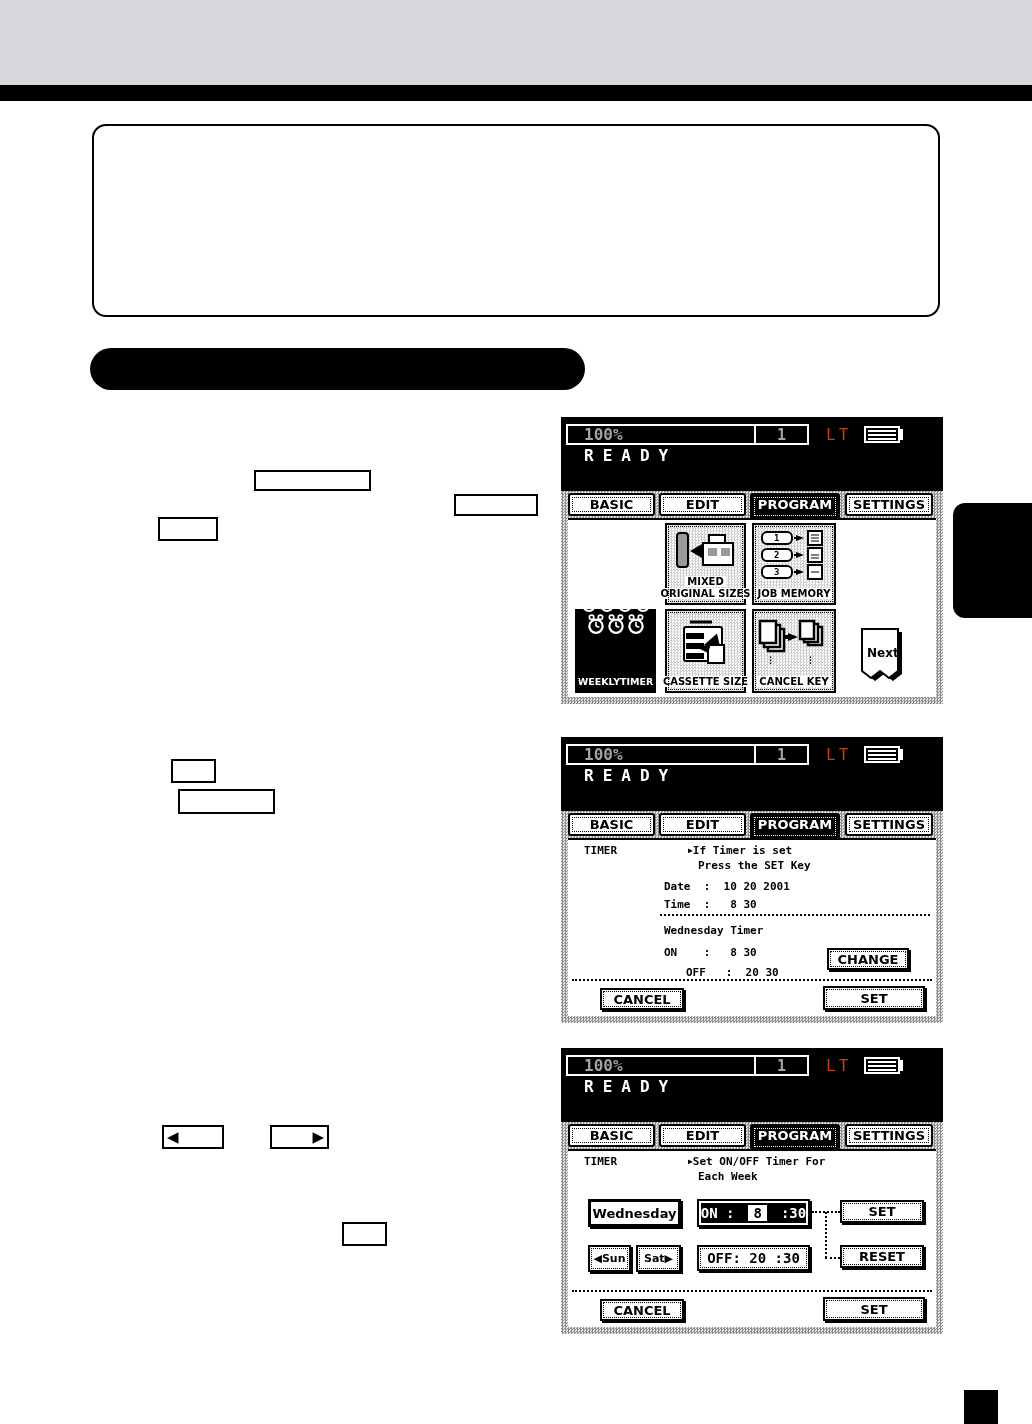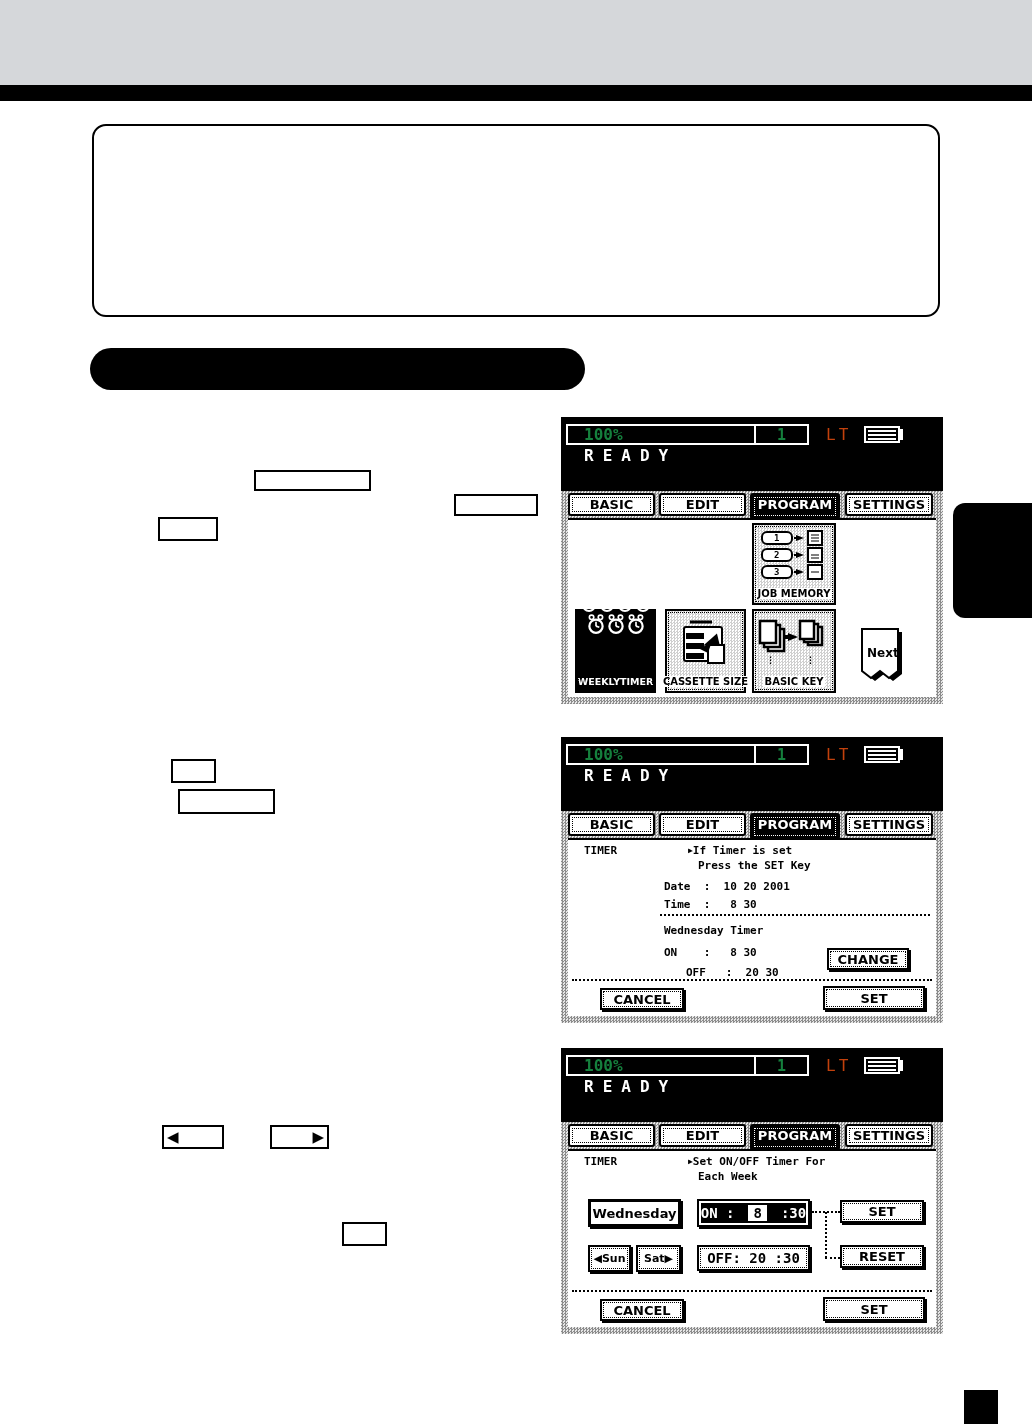--- a/index.html
+++ b/index.html
@@ -20,21 +20,21 @@
   .arrow-key { border:2px solid #000; background:#fff; font-size:15px; line-height:20px; padding:0 3px; color:#000; }
   .arrow-key.left  { text-align:left; }
   .arrow-key.right { text-align:right; }
 
   
   .screen { left:561px; width:382px; background:#000; overflow:hidden; }
   #screen-1 { top:417px; height:287px; }
   #screen-2 { top:737px; height:286px; }
   #screen-3 { top:1048px; height:286px; }
 
-  .statusbar { position:absolute; left:5px; top:7px; width:243px; height:21px; border:2px solid #fff; display:flex; align-items:center; color:#15803d; font-family:"DejaVu Sans Mono", monospace; }
+  .statusbar { position:absolute; left:5px; top:7px; width:243px; height:21px; border:2px solid #fff; display:flex; align-items:center; color:#a3a3a3; font-family:"DejaVu Sans Mono", monospace; }
   .statusbar .zoomv { font-size:16px; font-weight:bold; padding-left:16px; }
   .statusbar .count { margin-left:auto; border-left:2px solid #fff; width:53px; height:100%; display:flex; align-items:center; justify-content:center; font-size:15px; font-weight:bold; }
   .lt-label { position:absolute; left:265px; top:8px; color:#c2410c; font-size:16px; letter-spacing:3px; font-family:"DejaVu Sans Mono", monospace; }
   .paper-icon { position:absolute; left:303px; top:9px; }
   .ready { position:absolute; left:23px; top:29px; color:#fff; font-size:16px; font-weight:bold; letter-spacing:9px; font-family:"DejaVu Sans Mono", monospace; }
 
   .panel { position:absolute; left:0; top:74px; right:0; bottom:0;
            background-image:conic-gradient(#8c8c8c 25%, #e6e6e6 25% 50%, #8c8c8c 50% 75%, #e6e6e6 75%);
            background-size:3px 3px; }
   .pbody { position:absolute; left:7px; right:7px; top:27px; bottom:7px; background:#fff; border-top:2px solid #000; }
@@ -115,20 +115,34 @@
   </svg>
   <span class="ready">READY</span>
   <div class="panel">
     <div class="tab t0">BASIC</div>
     <div class="tab t1">EDIT</div>
     <div class="tab t2">PROGRAM</div>
     <div class="tab t3">SETTINGS</div>
     <div class="pbody">
 
 
+      <div class="gbtn" style="left:97px;top:3px;width:81px;height:82px;">
+        <div class="gicon">
+          <svg width="62" height="40" viewBox="0 0 62 40">
+            <rect x="2" y="2" width="11" height="34" rx="3" fill="#9a9a9a" stroke="#000" stroke-width="2"></rect>
+            <rect x="34" y="4" width="16" height="12" fill="#fff" stroke="#000" stroke-width="2"></rect>
+            <rect x="28" y="12" width="30" height="22" fill="#fff" stroke="#000" stroke-width="2"></rect>
+            <rect x="33" y="17" width="9" height="8" fill="#999"></rect>
+            <rect x="46" y="17" width="9" height="8" fill="#999"></rect>
+            <polygon points="15,20 27,13 27,27" fill="#000"></polygon>
+          </svg>
+        </div>
+        <span class="glabel">MIXED</span>
+        <span class="glabel" style="margin-top:-3px;">ORIGINAL SIZES</span>
+      </div>
 
       <div class="gbtn" style="left:184px;top:3px;width:84px;height:82px;">
         <div class="gicon">
           <svg width="68" height="54" viewBox="0 0 68 54">
             <g font-family="DejaVu Sans Mono, monospace" font-size="9" font-weight="bold">
               <rect x="2" y="2" width="30" height="12" rx="5" fill="#fff" stroke="#000" stroke-width="2"></rect>
               <text x="14" y="11">1</text>
               <rect x="2" y="19" width="30" height="12" rx="5" fill="#fff" stroke="#000" stroke-width="2"></rect>
               <text x="14" y="28">2</text>
               <rect x="2" y="36" width="30" height="12" rx="5" fill="#fff" stroke="#000" stroke-width="2"></rect>
@@ -249,21 +263,21 @@
               <rect x="50" y="8" width="14" height="18"></rect>
               <rect x="46" y="5" width="14" height="18"></rect>
               <rect x="42" y="2" width="14" height="18"></rect>
             </g>
             <g font-family="DejaVu Sans Mono, monospace" font-size="9" font-weight="bold" fill="#000">
               <text x="8" y="44">⋮</text>
               <text x="48" y="44">⋮</text>
             </g>
           </svg>
         </div>
-        <span class="glabel">BASIC KEY</span>
+        <span class="glabel">CANCEL KEY</span>
       </div>
 
       <div class="abs" style="left:292px;top:107px;width:46px;height:58px;">
         <svg width="46" height="58" viewBox="0 0 46 58">
           <path d="M6,5 h36 v42 l-9,7 -9,-7 -9,7 -9,-7 z" fill="#000"></path>
           <path d="M2,2 h36 v42 l-9,7 -9,-7 -9,7 -9,-7 z" fill="#fff" stroke="#000" stroke-width="2"></path>
           <text x="7" y="30" font-family="DejaVu Sans, sans-serif" font-size="12" font-weight="bold" fill="#000">Next</text>
         </svg>
       </div>
 

